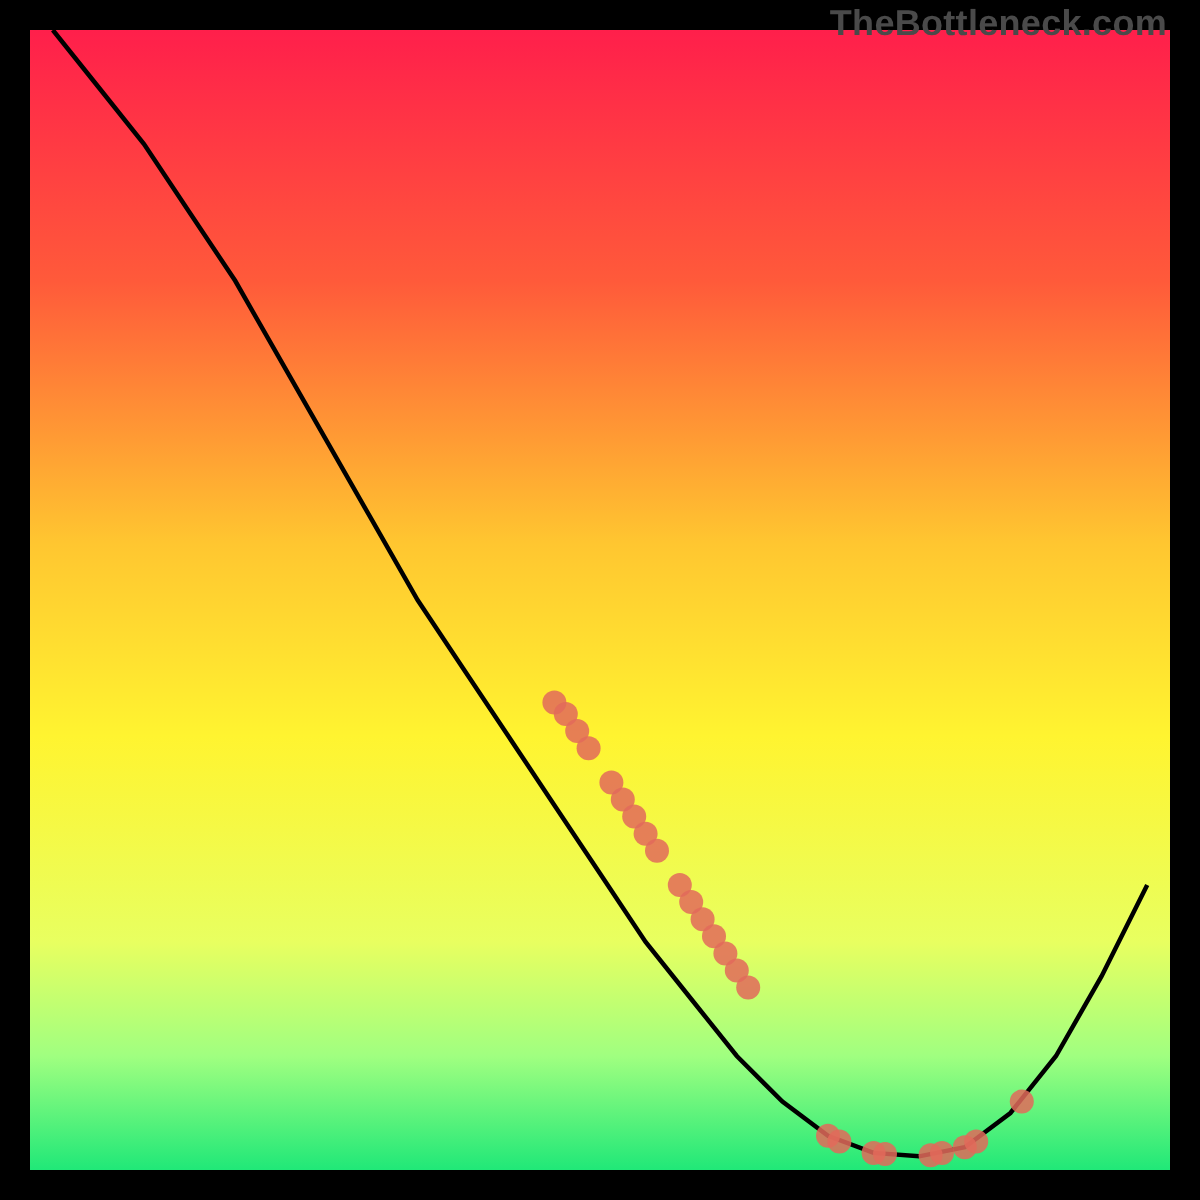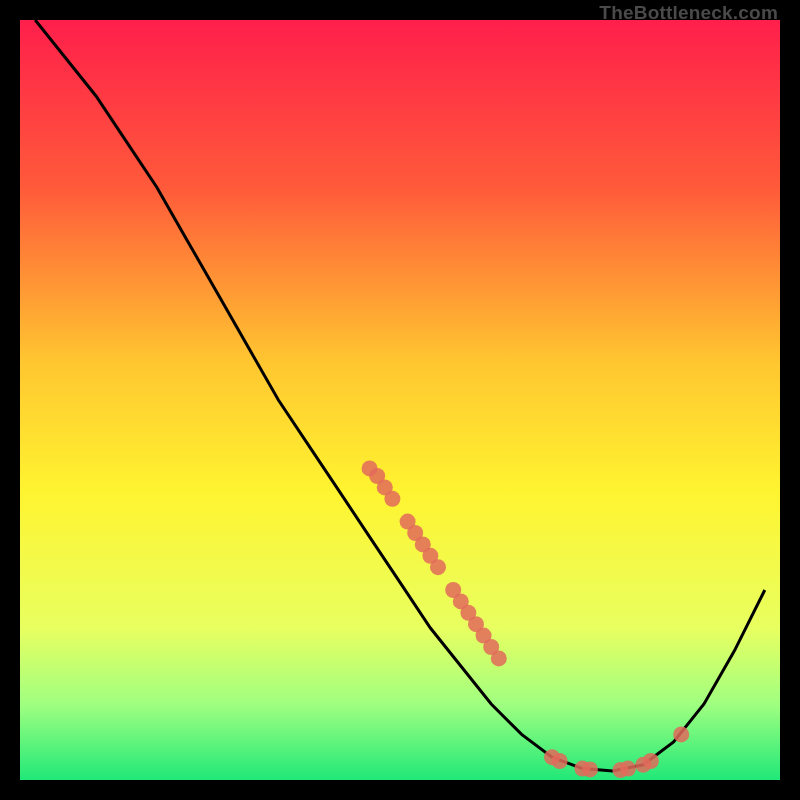--- a/index.html
+++ b/index.html
@@ -24,21 +24,21 @@
     top: 0;
     width: 760px;
     height: 760px;
   }
   .watermark {
     position: absolute;
     top: 2px;
     right: 22px;
     color: #4a4a4a;
     font-family: Arial, Helvetica, sans-serif;
-    font-size: 19px;
+    font-size: 24px;
     font-weight: 600;
     letter-spacing: 0.2px;
   }
   svg { display: block; }
 </style>
 </head>
 <body>
 
 <div class="frame">
   <svg class="plot" viewBox="0 0 760 760">

